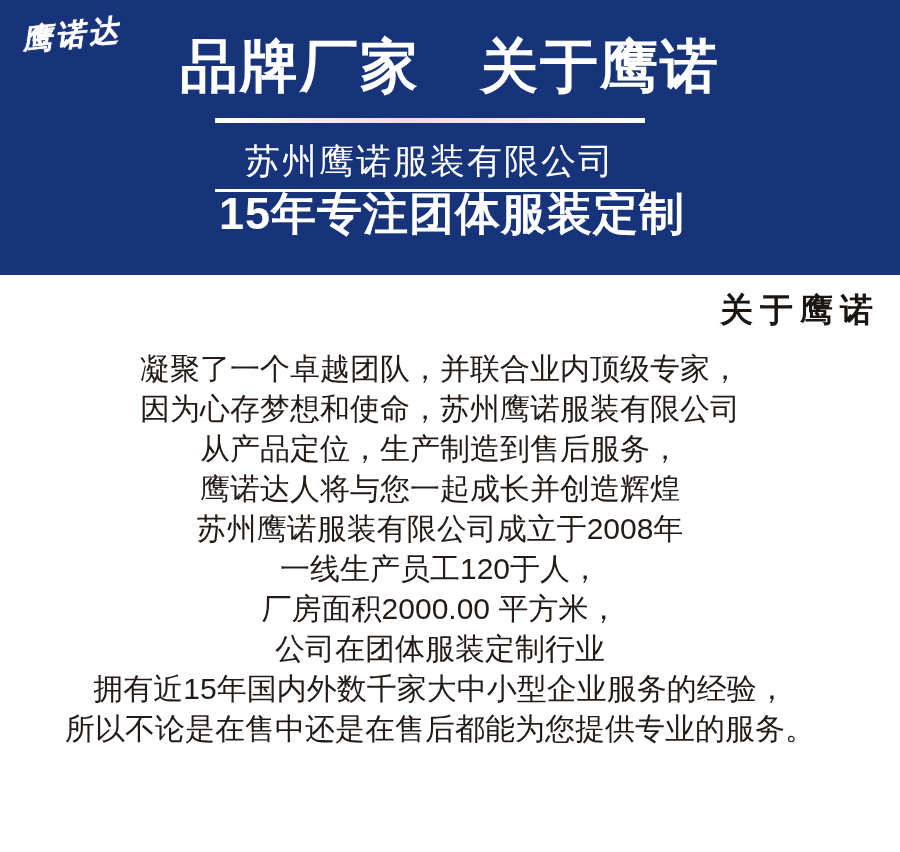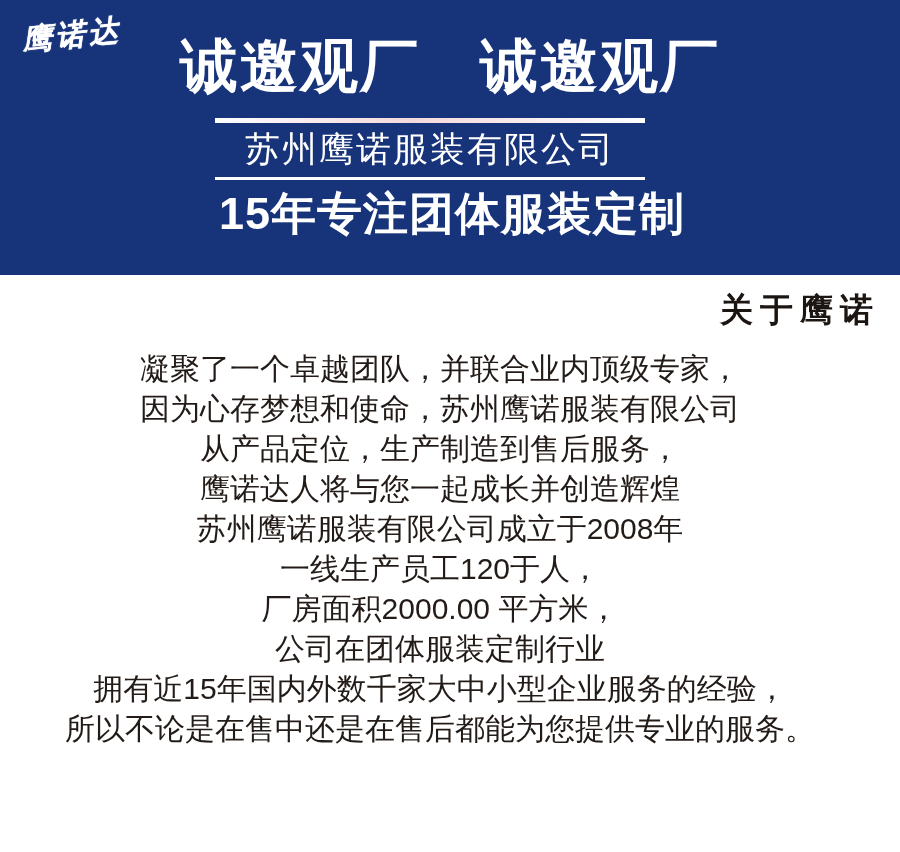--- a/index.html
+++ b/index.html
@@ -49,21 +49,21 @@
     top: 118px; left: 200px;
     width: 460px;
     text-align: center;
   }
   .divider-top {
     height: 5px; width: 430px;
     margin: 0 auto;
     background: linear-gradient(90deg, #ffffff 0%, #f4d9dc 45%, #ffffff 100%);
   }
   .company-name {
-    margin-top: 4px;
+    margin-top: 16px;
     color: #ffffff;
     font-size: 35px;
     line-height: 44px;
     letter-spacing: 2px;
     white-space: nowrap;
   }
   .divider-bottom {
     height: 3px; width: 430px;
     margin: 6px auto 0;
     background: #ffffff;
@@ -108,21 +108,21 @@
     white-space: nowrap;
   }
 </style>
 </head>
 <body>
 
 <div class="page">
 
   <div class="banner">
     <div class="logo">鹰诺达</div>
-    <div class="banner-title">诚邀观厂　诚邀观厂</div>
+    <div class="banner-title">品牌厂家　关于鹰诺</div>
     <div class="banner-sub">
       <div class="divider-top"></div>
       <div class="company-name">苏州鹰诺服装有限公司</div>
       <div class="divider-bottom"></div>
     </div>
     <div class="tagline">15年专注团体服装定制</div>
   </div>
 
   <div class="about-heading">关于鹰诺</div>
 

